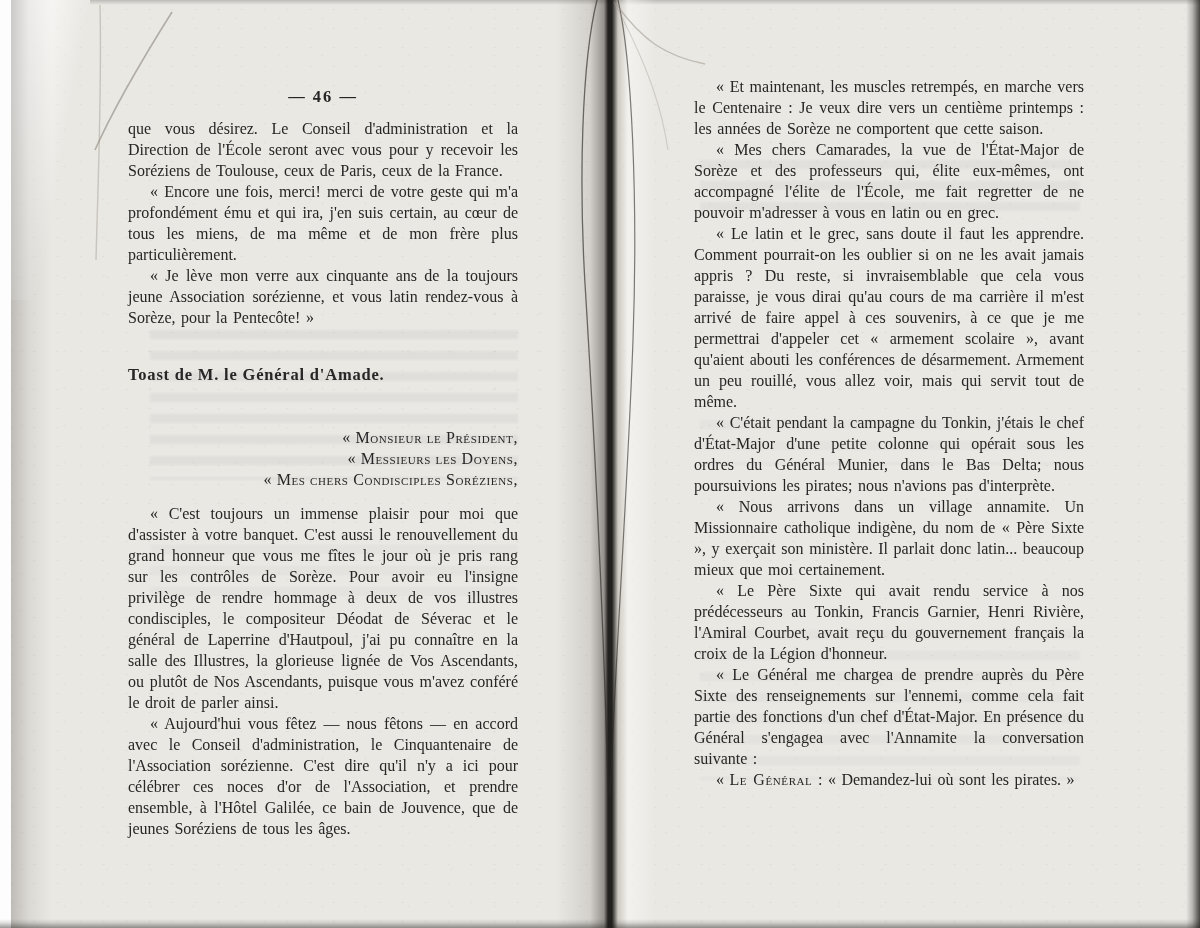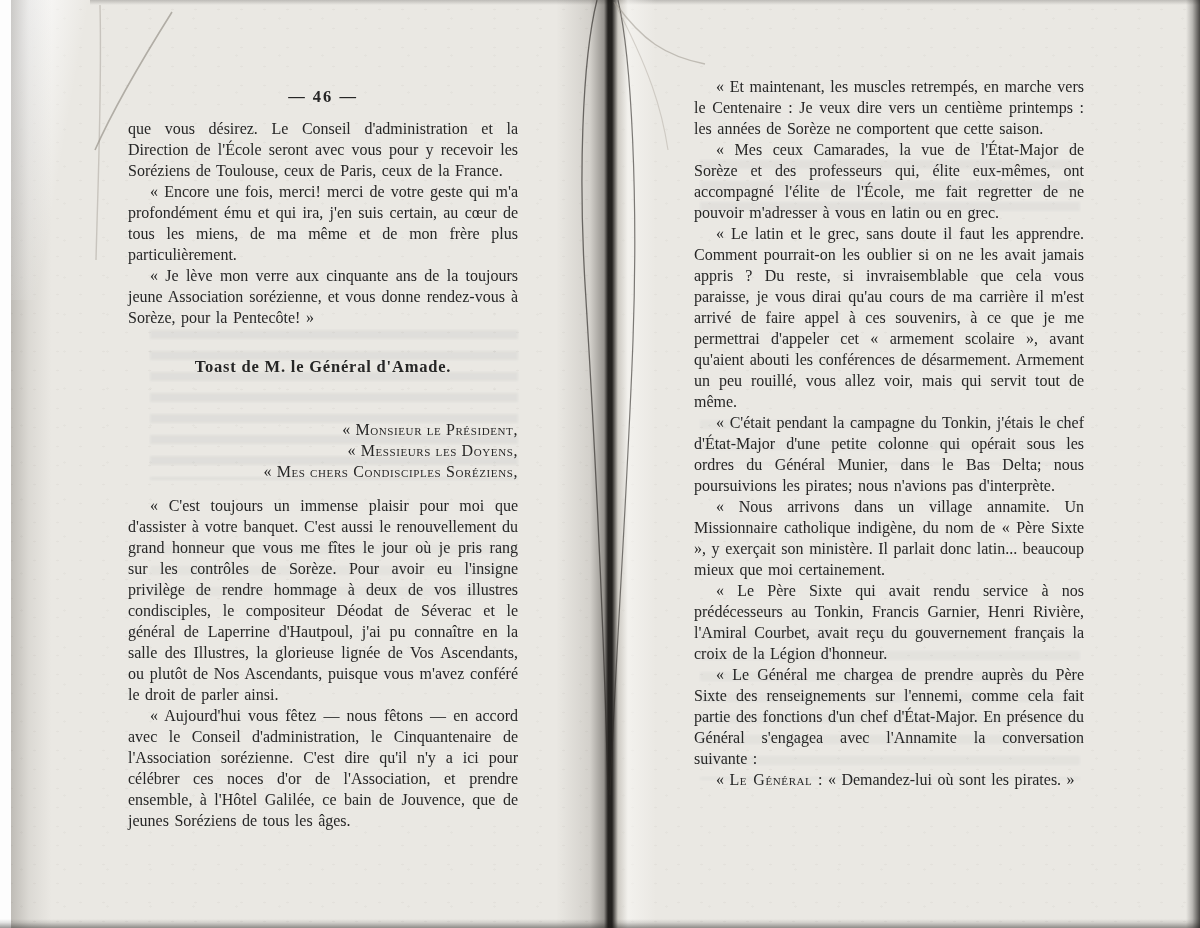--- a/index.html
+++ b/index.html
@@ -63,21 +63,21 @@
   .page-number {
     text-align: center; font-size: 16.5px; letter-spacing: 2px;
     margin-bottom: 11px; font-weight: bold;
   }
   .page-col p {
     margin: 0; text-align: justify; text-indent: 22px;
     word-spacing: 1.5px;
   }
   .page-col p.no-indent { text-indent: 0; }
   .toast-heading {
-    margin: 28px 0 42px; text-align: center;
+    margin: 36px 0 42px; text-align: left;
     font-weight: bold; font-size: 16.5px; letter-spacing: 0.8px;
   }
   .salutations { margin: 0 0 13px 0; padding-left: 58px; }
   .salutation { font-variant: small-caps; letter-spacing: 0.6px; text-align: right; }
   .smallcaps { font-variant: small-caps; letter-spacing: 0.6px; margin-top: 8px; }
   
   .artifact-svg { position: absolute; left: 0; top: 0; pointer-events: none; }
   .show-through {
     position: absolute; pointer-events: none;
     background: repeating-linear-gradient(
@@ -110,34 +110,34 @@
     <path d="M 95 150 C 115 105, 145 55, 172 12" fill="none" stroke="rgba(130,124,114,0.55)" stroke-width="1.6"></path>
     <path d="M 100 5 C 102 90, 98 180, 96 260" fill="none" stroke="rgba(160,154,144,0.45)" stroke-width="1.4"></path>
     <path d="M 616 4 C 642 40, 665 56, 705 64" fill="none" stroke="rgba(150,144,134,0.5)" stroke-width="1.3"></path>
     <path d="M 614 2 C 650 70, 662 110, 668 150" fill="none" stroke="rgba(165,158,148,0.4)" stroke-width="1.1"></path>
   </svg>
 
   <div class="page-col page-col-left">
     <div class="page-number">— 46 —</div>
     <p class="no-indent">que vous désirez. Le Conseil d'administration et la Direction de l'École seront avec vous pour y recevoir les Soréziens de Toulouse, ceux de Paris, ceux de la France.</p>
     <p>« Encore une fois, merci! merci de votre geste qui m'a profondément ému et qui ira, j'en suis certain, au cœur de tous les miens, de ma même et de mon frère plus particulièrement.</p>
-    <p>« Je lève mon verre aux cinquante ans de la toujours jeune Association sorézienne, et vous donne rendez-vous à Sorèze, pour la Pentecôte! »</p>
+    <p>« Je lève mon verre aux cinquante ans de la toujours jeune Association sorézienne, et vous latin rendez-vous à Sorèze, pour la Pentecôte! »</p>
     <div class="toast-heading">Toast de M. le Général d'Amade.</div>
     <div class="salutations">
       <div class="salutation">« Monsieur le Président,</div>
       <div class="salutation">« Messieurs les Doyens,</div>
       <div class="salutation">« Mes chers Condisciples Soréziens,</div>
     </div>
     <p>« C'est toujours un immense plaisir pour moi que d'assister à votre banquet. C'est aussi le renouvellement du grand honneur que vous me fîtes le jour où je pris rang sur les contrôles de Sorèze. Pour avoir eu l'insigne privilège de rendre hommage à deux de vos illustres condisciples, le compositeur Déodat de Séverac et le général de Laperrine d'Hautpoul, j'ai pu connaître en la salle des Illustres, la glorieuse lignée de Vos Ascendants, ou plutôt de Nos Ascendants, puisque vous m'avez conféré le droit de parler ainsi.</p>
     <p>« Aujourd'hui vous fêtez — nous fêtons — en accord avec le Conseil d'administration, le Cinquantenaire de l'Association sorézienne. C'est dire qu'il n'y a ici pour célébrer ces noces d'or de l'Association, et prendre ensemble, à l'Hôtel Galilée, ce bain de Jouvence, que de jeunes Soréziens de tous les âges.</p>
   </div>
 
   <div class="page-col page-col-right">
     <p>« Et maintenant, les muscles retrempés, en marche vers le Centenaire : Je veux dire vers un centième printemps : les années de Sorèze ne comportent que cette saison.</p>
-    <p>« Mes ceux Camarades, la vue de l'État-Major de Sorèze et des professeurs qui, élite eux-mêmes, ont accompagné l'élite de l'École, me fait regretter de ne pouvoir m'adresser à vous en latin ou en grec.</p>
+    <p>« Mes chers Camarades, la vue de l'État-Major de Sorèze et des professeurs qui, élite eux-mêmes, ont accompagné l'élite de l'École, me fait regretter de ne pouvoir m'adresser à vous en latin ou en grec.</p>
     <p>« Le latin et le grec, sans doute il faut les apprendre. Comment pourrait-on les oublier si on ne les avait jamais appris ? Du reste, si invraisemblable que cela vous paraisse, je vous dirai qu'au cours de ma carrière il m'est arrivé de faire appel à ces souvenirs, à ce que je me permettrai d'appeler cet « armement scolaire », avant qu'aient abouti les conférences de désarmement. Armement un peu rouillé, vous allez voir, mais qui servit tout de même.</p>
     <p>« C'était pendant la campagne du Tonkin, j'étais le chef d'État-Major d'une petite colonne qui opérait sous les ordres du Général Munier, dans le Bas Delta; nous poursuivions les pirates; nous n'avions pas d'interprète.</p>
     <p>« Nous arrivons dans un village annamite. Un Missionnaire catholique indigène, du nom de « Père Sixte », y exerçait son ministère. Il parlait donc latin... beaucoup mieux que moi certainement.</p>
     <p>« Le Père Sixte qui avait rendu service à nos prédécesseurs au Tonkin, Francis Garnier, Henri Rivière, l'Amiral Courbet, avait reçu du gouvernement français la croix de la Légion d'honneur.</p>
     <p>« Le Général me chargea de prendre auprès du Père Sixte des renseignements sur l'ennemi, comme cela fait partie des fonctions d'un chef d'État-Major. En présence du Général s'engagea avec l'Annamite la conversation suivante :</p>
     <p><span>« </span><span class="smallcaps">Le Général</span><span> : « Demandez-lui où sont les pirates. »</span></p>
   </div>
 
 </div>
 

